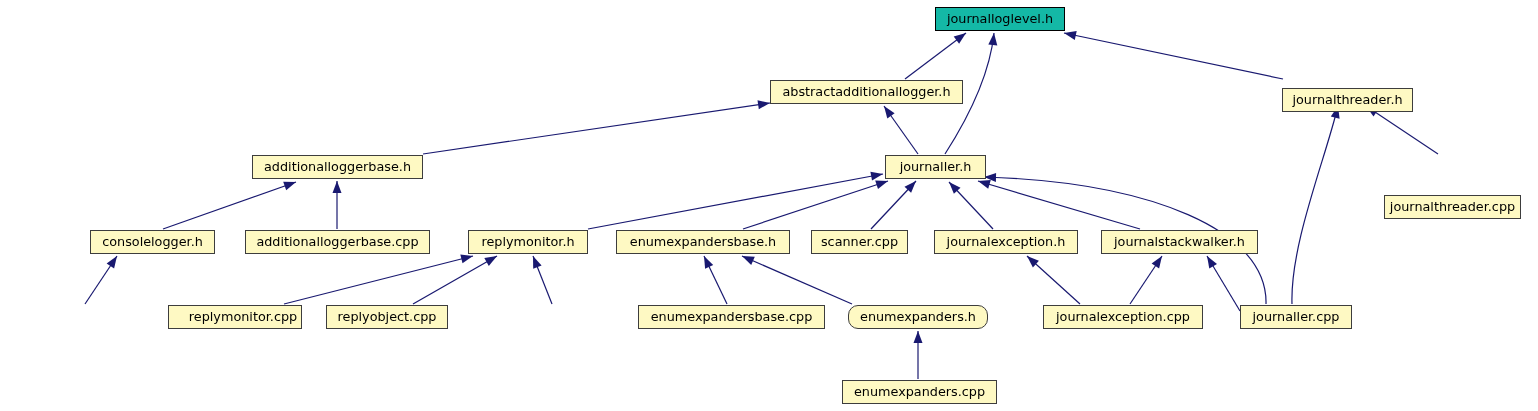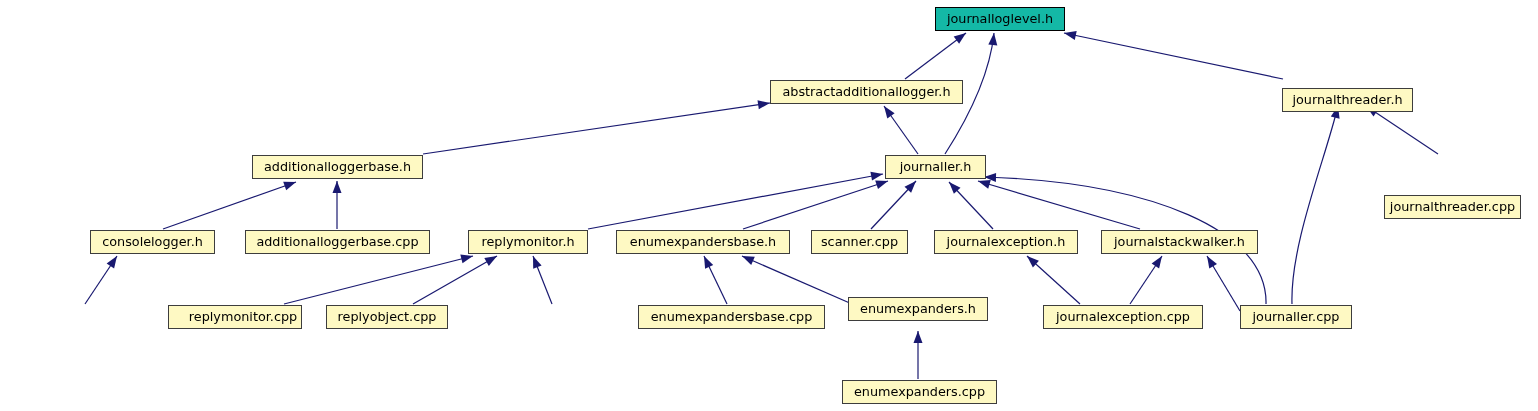--- a/index.html
+++ b/index.html
@@ -98,17 +98,17 @@
     <div class="node" style="left: 66px; top: 230px; width: 125px; margin-left: 24px;">consolelogger.h</div>
     <div class="node" style="left: 245px; top: 230px; width: 185px;">additionalloggerbase.cpp</div>
     <div class="node" style="left: 468px; top: 230px; width: 120px;">replymonitor.h</div>
     <div class="node" style="left: 616px; top: 230px; width: 174px;">enumexpandersbase.h</div>
     <div class="node" style="left: 811px; top: 230px; width: 97px;">scanner.cpp</div>
     <div class="node" style="left: 934px; top: 230px; width: 144px;">journalexception.h</div>
     <div class="node" style="left: 1101px; top: 230px; width: 157px;">journalstackwalker.h</div>
     <div class="node" style="left: 168px; top: 305px; width: 134px; padding-left: 16px;">replymonitor.cpp</div>
     <div class="node" style="left: 326px; top: 305px; width: 122px;">replyobject.cpp</div>
     <div class="node" style="left: 638px; top: 305px; width: 187px;">enumexpandersbase.cpp</div>
-    <div class="node" style="left: 848px; top: 297px; width: 140px;">enumexpanders.h</div>
+    <div class="node" style="left: 848px; top: 305px; width: 140px; border-radius: 10px;">enumexpanders.h</div>
     <div class="node" style="left: 1043px; top: 305px; width: 160px;">journalexception.cpp</div>
     <div class="node" style="left: 1240px; top: 305px; width: 112px;">journaller.cpp</div>
     <div class="node" style="left: 842px; top: 380px; width: 155px;">enumexpanders.cpp</div>
   </div>
 
 </body></html>

